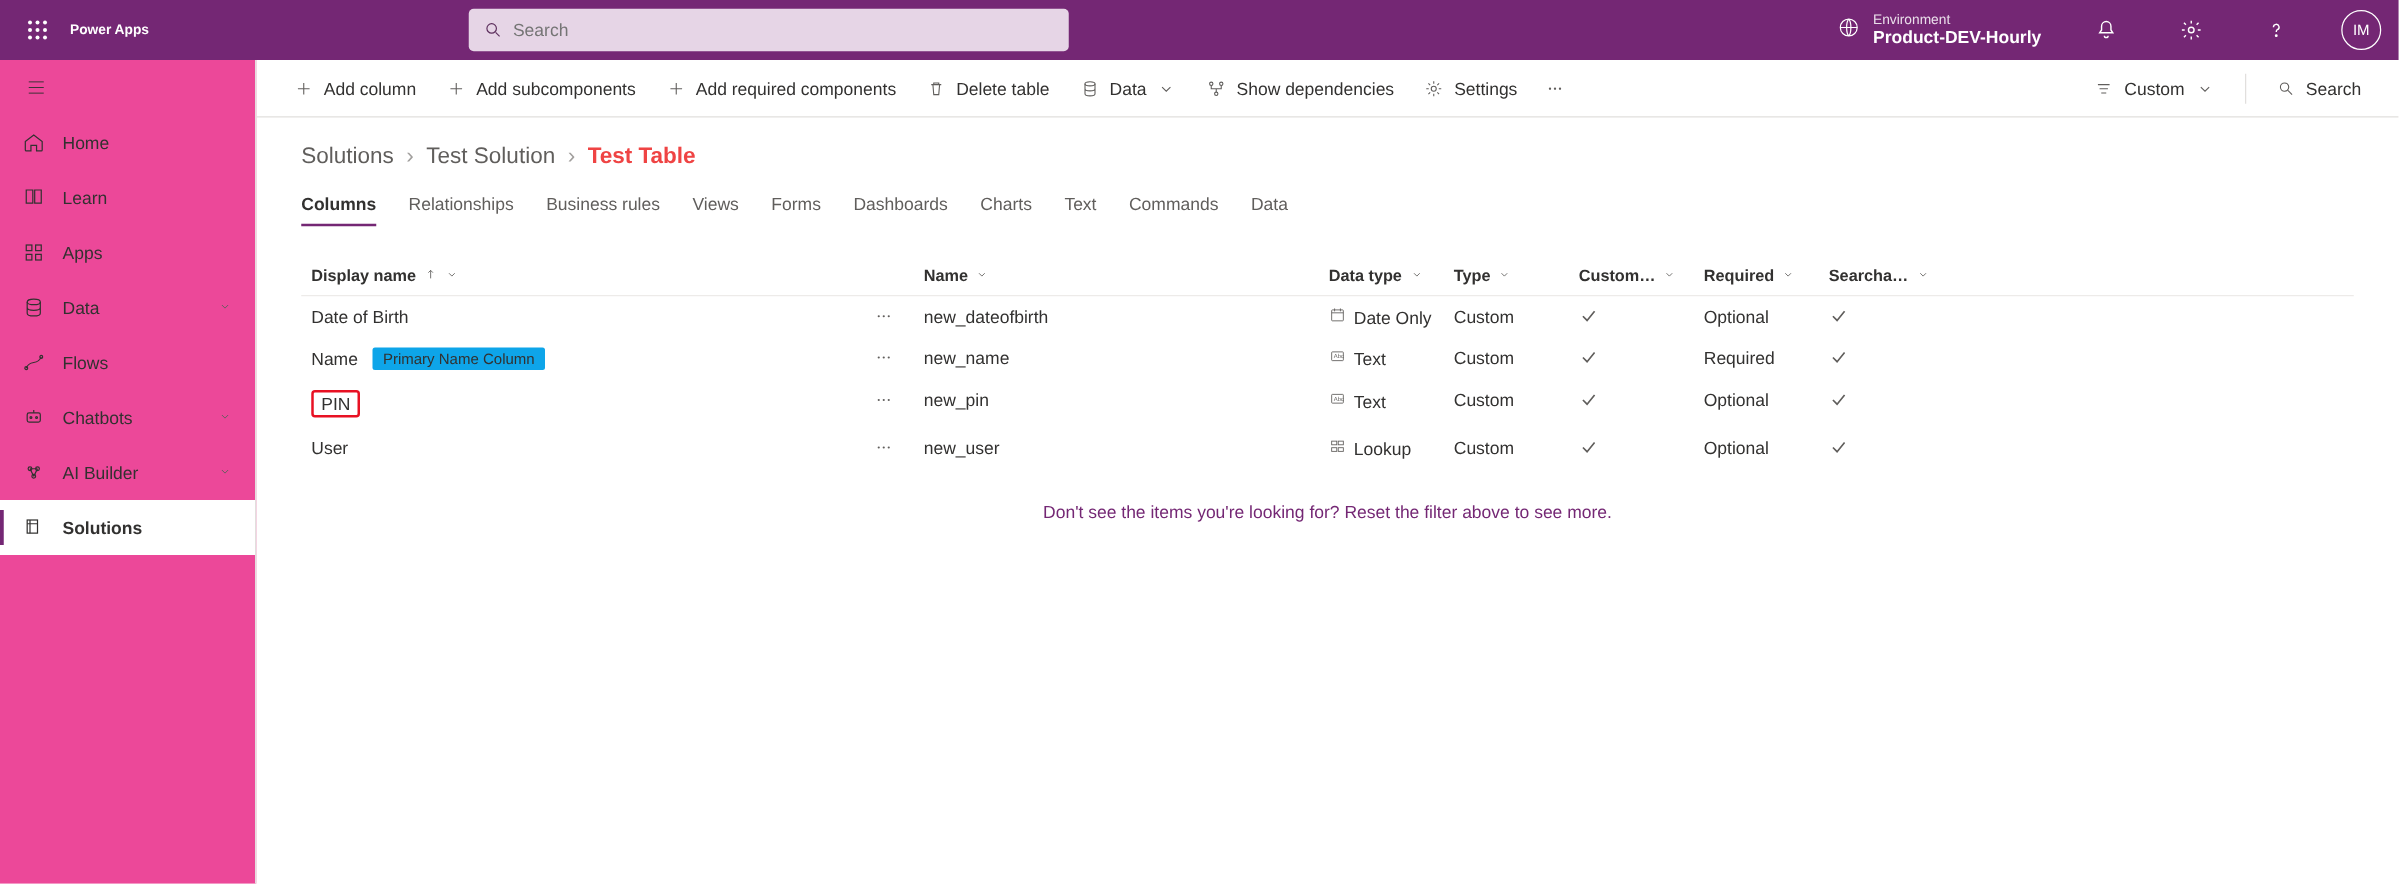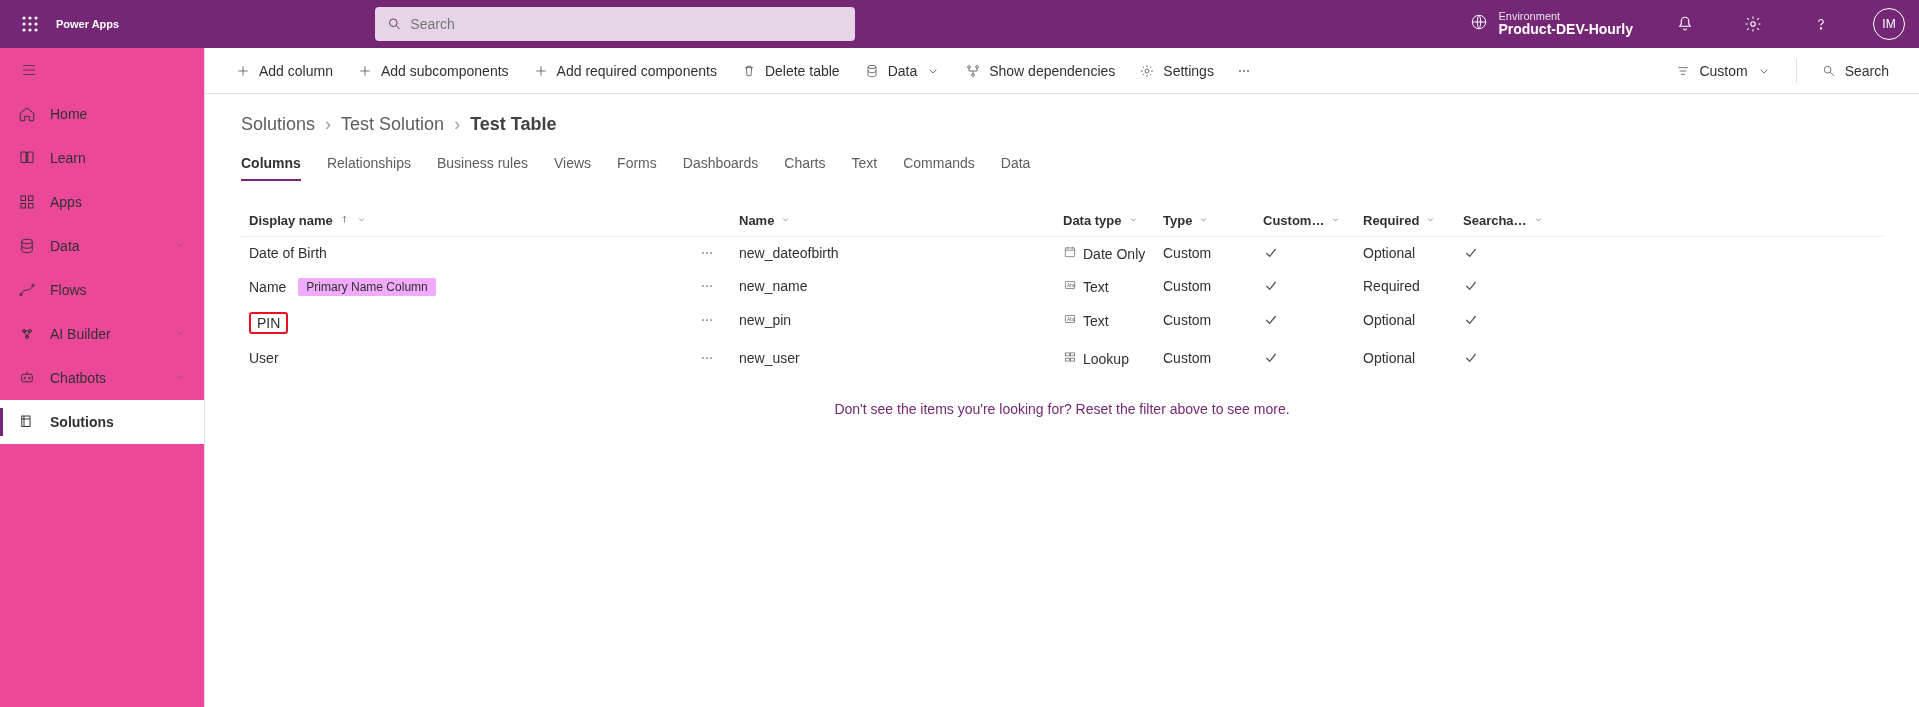--- a/index.html
+++ b/index.html
@@ -39,37 +39,37 @@
   .cmd svg { width:16px; height:16px; fill:none; stroke:#605e5c; stroke-width:1.3;}
   .cmdgap { flex:1; }
   .cmdright { display:flex; align-items:center; gap:6px;}
   .sep { width:1px; height:24px; background:#e1dfdd; margin:0 8px;}
   .ellipsis { display:flex; align-items:center; justify-content:center; width:32px; cursor:pointer;}
 
   .content { padding: 20px 36px; overflow:auto; flex:1;}
   .breadcrumb { display:flex; align-items:center; gap:10px; font-size:18px; color:#605e5c; margin-bottom:14px;}
   .breadcrumb .crumb { cursor:pointer; }
   .breadcrumb .sep-c { color:#a19f9d; }
-  .breadcrumb .current { font-weight:600; color:#404040;}
+  .breadcrumb .current { font-weight:600; color:#ef4444;}
   .tabs { display:flex; gap:26px; border-bottom:0; margin-bottom:24px; padding-bottom:0;}
   .tab { padding:6px 0 10px 0; cursor:pointer; color:#605e5c; position:relative;}
   .tab.active { color:#323130; font-weight:600;}
   .tab.active::after { content:""; position:absolute; left:0; right:0; bottom:0; height:2px; background:#742774;}
 
   .grid { width:100%; }
   .grid-header { display:flex; border-bottom:1px solid #edebe9; padding:8px 0; font-weight:600; font-size:13px; color:#323130;}
   .col { padding:0 8px; display:flex; align-items:center; gap:6px;}
   .c-disp{flex:0 0 450px;} .c-menu{flex:0 0 40px;} .c-name{flex:0 0 280px;} .c-dtype{flex:0 0 100px;margin-left:44px;} .c-type{flex:0 0 100px;} .c-cust{flex:0 0 100px;} .c-req{flex:0 0 100px;} .c-search{flex:0 0 90px;}
   .sort-ind svg, .col-chev svg { width:11px; height:11px; stroke:#605e5c; fill:none; stroke-width:1.5;}
   .row { display:flex; align-items:flex-start; padding:8px 0; font-size:14px;}
   .row-menu svg { width:16px; height:16px;}
   .dtype-cell { display:flex; align-items:center; gap:6px;}
   .dtype-ic svg { width:14px; height:14px; stroke:#605e5c; fill:none; stroke-width:1.2;}
   .check svg { width:16px; height:16px; stroke:#605e5c; fill:none; stroke-width:2;}
-  .badge { background:#f0abfc; color:#323130; font-size:12px; padding:2px 8px; border-radius:2px; margin-left:6px;}
+  .badge { background:#0ea5e9; color:#323130; font-size:12px; padding:2px 8px; border-radius:2px; margin-left:6px;}
   .highlight { border:2px solid #e81123; border-radius:3px; padding:1px 6px; display:inline-block;}
   .footer-msg { text-align:center; color:#742774; font-size:14px; margin-top:26px;}
 </style>
 </head>
 <body>
 
 <div class="topbar">
   <div class="waffle">
     <svg viewBox="0 0 18 18">
         <circle cx="3" cy="3" r="1.6"></circle>
@@ -178,41 +178,41 @@
             <path d="M4 18c4-10 12-2 16-12"></path>
             <circle cx="4" cy="18" r="1.5"></circle>
             <circle cx="20" cy="6" r="1.5"></circle>
           </svg>
         </span>
         <span class="nav-label">Flows</span>
       </div>
     <div class="nav-item">
         <span class="nav-icon">
           <svg viewBox="0 0 24 24">
+            <rect x="5" y="7" width="14" height="10" rx="2"></rect>
+            <circle cx="9" cy="12" r="1"></circle>
+            <circle cx="15" cy="12" r="1"></circle>
+            <line x1="12" y1="4" x2="12" y2="7"></line>
+          </svg>
+        </span>
+        <span class="nav-label">Chatbots</span>
+        <span class="chev"><svg viewBox="0 0 24 24">
+            <path d="M7 10l5 5 5-5"></path>
+          </svg></span>
+      </div>
+    <div class="nav-item">
+        <span class="nav-icon">
+          <svg viewBox="0 0 24 24">
             <circle cx="8" cy="8" r="2"></circle>
             <circle cx="16" cy="8" r="2"></circle>
             <circle cx="12" cy="16" r="2"></circle>
             <path d="M8 8l4 8M16 8l-4 8M8 8h8"></path>
           </svg>
         </span>
         <span class="nav-label">AI Builder</span>
-        <span class="chev"><svg viewBox="0 0 24 24">
-            <path d="M7 10l5 5 5-5"></path>
-          </svg></span>
-      </div>
-    <div class="nav-item">
-        <span class="nav-icon">
-          <svg viewBox="0 0 24 24">
-            <rect x="5" y="7" width="14" height="10" rx="2"></rect>
-            <circle cx="9" cy="12" r="1"></circle>
-            <circle cx="15" cy="12" r="1"></circle>
-            <line x1="12" y1="4" x2="12" y2="7"></line>
-          </svg>
-        </span>
-        <span class="nav-label">Chatbots</span>
         <span class="chev"><svg viewBox="0 0 24 24">
             <path d="M7 10l5 5 5-5"></path>
           </svg></span>
       </div>
     <div class="nav-item active">
         <span class="nav-icon">
           <svg viewBox="0 0 24 24">
             <rect x="5" y="4" width="11" height="14"></rect>
             <path d="M8 4v14M5 8h11"></path>
           </svg>

